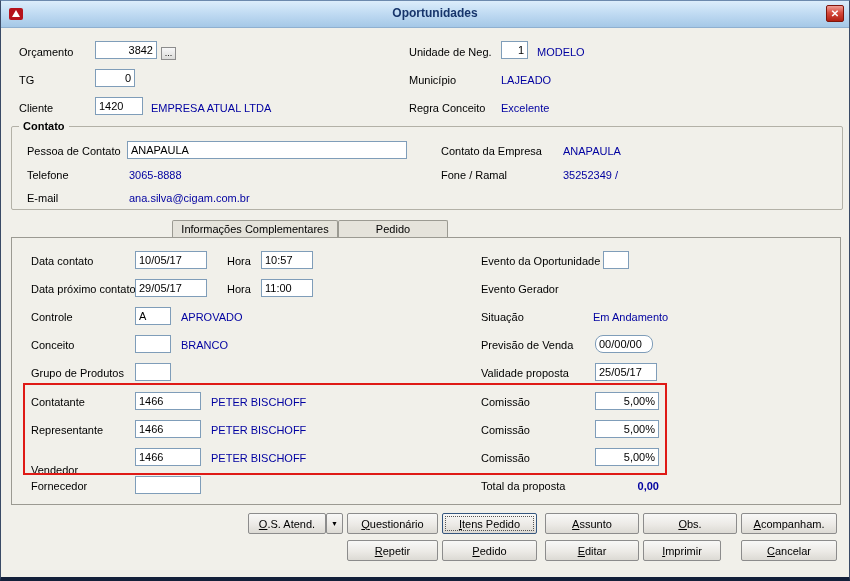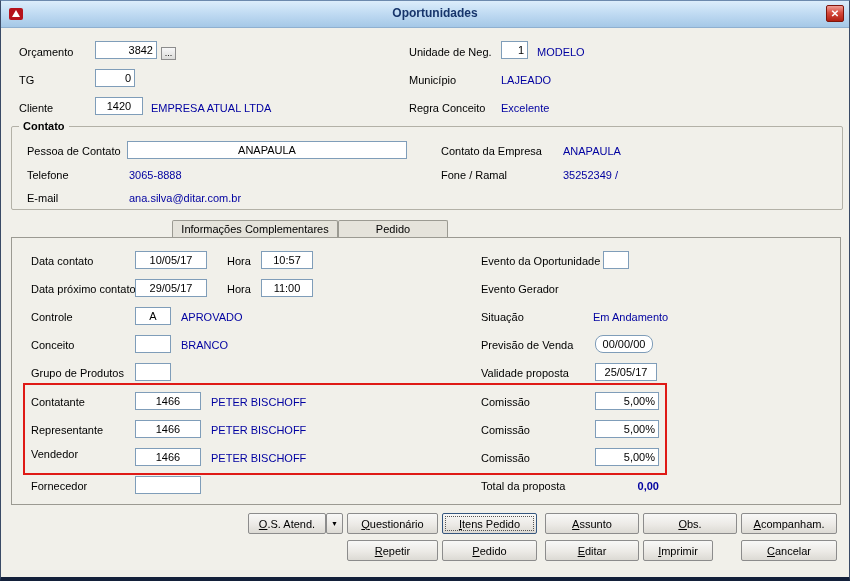--- a/index.html
+++ b/index.html
@@ -25,21 +25,21 @@
     position:absolute;right:5px;top:4px;width:18px;height:17px;
     background:linear-gradient(180deg,#ef9f96 0%,#d6493c 45%,#b01f12 100%);
     border:1px solid #7e150c;border-radius:2px;color:#fff;font-weight:bold;
     font-size:10px;line-height:15px;text-align:center;cursor:pointer;box-sizing:border-box;
   }
   .lbl{position:absolute;height:14px;line-height:14px;white-space:nowrap;}
   .val{position:absolute;height:14px;line-height:14px;white-space:nowrap;color:#0000a0;text-align:center;}
   .inp{
     position:absolute;height:18px;box-sizing:border-box;border:1px solid #7f9db9;
     background:#fff;font-family:"Liberation Sans",sans-serif;font-size:11px;color:#000;
-    padding:0 3px;margin:0;text-align:center;
+    padding:0 3px;margin:0;
   }
   .inp.right{text-align:right;}
   .browse{
     position:absolute;width:15px;height:13px;box-sizing:border-box;
     background:linear-gradient(180deg,#f7f7f7,#dcdcda);border:1px solid #8c8c8c;
     font-size:9px;line-height:7px;text-align:center;padding:0;cursor:pointer;
     font-family:"Liberation Sans",sans-serif;
   }
   .groupbox{position:absolute;border:1px solid #b3b1a7;border-radius:2px;}
   .grouplabel{position:absolute;background:#f1f0ea;padding:0 4px;font-weight:bold;height:14px;line-height:14px;}
@@ -106,21 +106,21 @@
   <input class="inp" style="left: 126px; top: 140px; width: 280px;" value="ANAPAULA">
   <span class="lbl" style="left:440px;top:143px">Contato da Empresa</span>
   <span class="val" style="left:562px;top:143px">ANAPAULA</span>
 
   <span class="lbl" style="left:26px;top:167px">Telefone</span>
   <span class="val" style="left:128px;top:167px">3065-8888</span>
   <span class="lbl" style="left:440px;top:167px">Fone / Ramal</span>
   <span class="val" style="left:562px;top:167px">35252349 /</span>
 
   <span class="lbl" style="left:26px;top:190px">E-mail</span>
-  <span class="val" style="left:128px;top:190px">ana.silva@ditar.com.br</span>
+  <span class="val" style="left:128px;top:190px">ana.silva@cigam.com.br</span>
 
   <div class="tab" style="left:171px;width:166px">Informações Complementares</div>
   <div class="tab" style="left:337px;width:110px">Pedido</div>
   <div class="panel"></div>
 
   <span class="lbl" style="left:30px;top:253px;z-index:4">Data contato</span>
   <input class="inp" style="left: 134px; top: 250px; width: 72px; z-index: 4;" value="10/05/17">
   <span class="lbl" style="left:226px;top:253px;z-index:4">Hora</span>
   <input class="inp" style="left: 260px; top: 250px; width: 52px; z-index: 4;" value="10:57">
 
@@ -141,21 +141,21 @@
   <input class="inp" style="left: 134px; top: 362px; width: 36px; z-index: 4;" value="">
 
   <span class="lbl" style="left:30px;top:394px;z-index:4">Contatante</span>
   <input class="inp" style="left: 134px; top: 391px; width: 66px; z-index: 4;" value="1466">
   <span class="val" style="left:210px;top:394px;z-index:4">PETER BISCHOFF</span>
 
   <span class="lbl" style="left:30px;top:422px;z-index:4">Representante</span>
   <input class="inp" style="left: 134px; top: 419px; width: 66px; z-index: 4;" value="1466">
   <span class="val" style="left:210px;top:422px;z-index:4">PETER BISCHOFF</span>
 
-  <span class="lbl" style="left:30px;top:446px;z-index:4">Vendedor</span>
+  <span class="lbl" style="left:30px;top:462px;z-index:4">Vendedor</span>
   <input class="inp" style="left: 134px; top: 447px; width: 66px; z-index: 4;" value="1466">
   <span class="val" style="left:210px;top:450px;z-index:4">PETER BISCHOFF</span>
 
   <span class="lbl" style="left:30px;top:478px;z-index:4">Fornecedor</span>
   <input class="inp" style="left: 134px; top: 475px; width: 66px; z-index: 4;" value="">
 
   <span class="lbl" style="left:480px;top:253px;z-index:4">Evento da Oportunidade</span>
   <input class="inp" style="left: 602px; top: 250px; width: 26px; z-index: 4;" value="">
 
   <span class="lbl" style="left:480px;top:281px;z-index:4">Evento Gerador</span>
@@ -187,16 +187,16 @@
   <button class="btn arrow" style="left:325px;top:512px;width:17px">▼</button>
   <button class="btn mn" style="left:346px;top:512px;width:91px"><u>Q</u>uestionário</button>
   <button class="btn mn default" style="left:441px;top:512px;width:95px"><u>I</u>tens Pedido</button>
   <button class="btn mn" style="left:544px;top:512px;width:94px"><u>A</u>ssunto</button>
   <button class="btn mn" style="left:642px;top:512px;width:94px"><u>O</u>bs.</button>
   <button class="btn mn" style="left:740px;top:512px;width:96px"><u>A</u>companham.</button>
 
   <button class="btn mn" style="left:346px;top:539px;width:91px"><u>R</u>epetir</button>
   <button class="btn mn" style="left:441px;top:539px;width:95px"><u>P</u>edido</button>
   <button class="btn mn" style="left:544px;top:539px;width:94px"><u>E</u>ditar</button>
-  <button class="btn mn" style="left:642px;top:539px;width:70px"><u>I</u>mprimir</button>
+  <button class="btn mn" style="left:642px;top:539px;width:78px"><u>I</u>mprimir</button>
   <button class="btn mn" style="left:740px;top:539px;width:96px"><u>C</u>ancelar</button>
 
 </div>
 
 </body></html>

